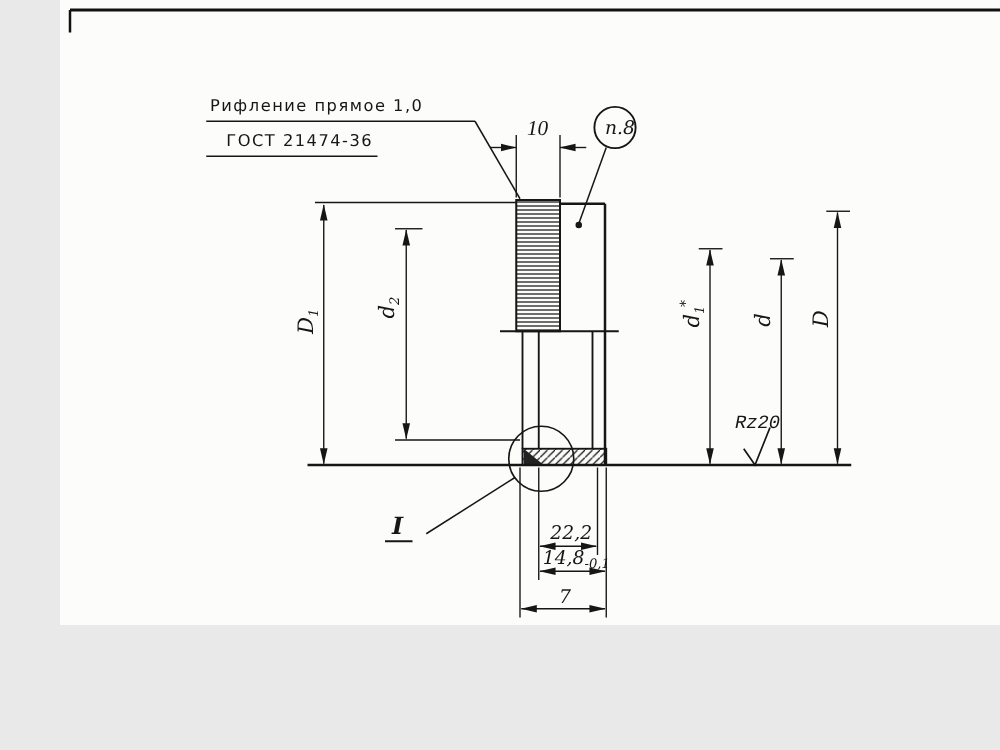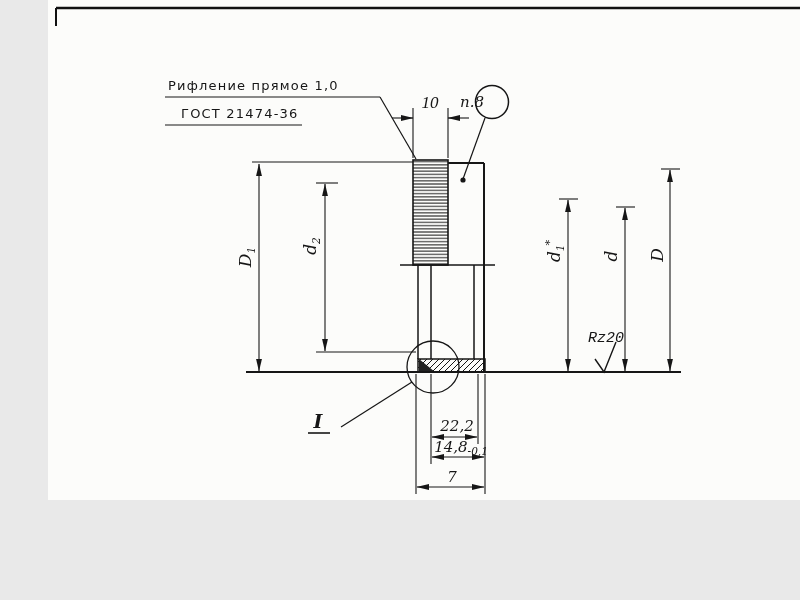--- a/index.html
+++ b/index.html
@@ -118,21 +118,21 @@
     <g stroke="#161616" stroke-width="1.4" fill="none">
       <polyline points="547,359 556,372 568,342"></polyline>
     </g>
   </svg>
 
   <div class="lbl note" style="left:120px;top:78px;">Рифление прямое 1,0</div>
   <div class="lbl note" style="left:133px;top:106px;">ГОСТ 21474-36</div>
 
   <div class="lbl dim center" style="left:382px;top:103px;font-family:Liberation Serif, serif;">10</div>
 
-  <div class="lbl dim-sm center" style="left:424px;top:102px;">п.8</div>
+  <div class="lbl dim-sm center" style="left:448px;top:102px;">п.8</div>
 
   <div class="lbl dim rot" style="left:197px;top:257px;"><span>D</span><sub>1</sub></div>
 
   <div class="lbl dim rot" style="left:262px;top:246px;"><span>d</span><sub>2</sub></div>
 
   <div class="lbl dim rot" style="left:506px;top:251px;"><span>d</span><sub>1</sub><sup>*</sup></div>
 
   <div class="lbl dim rot" style="left:563px;top:256px;"><span>d</span></div>
 
   <div class="lbl dim rot" style="left:609px;top:255px;"><span>D</span></div>

